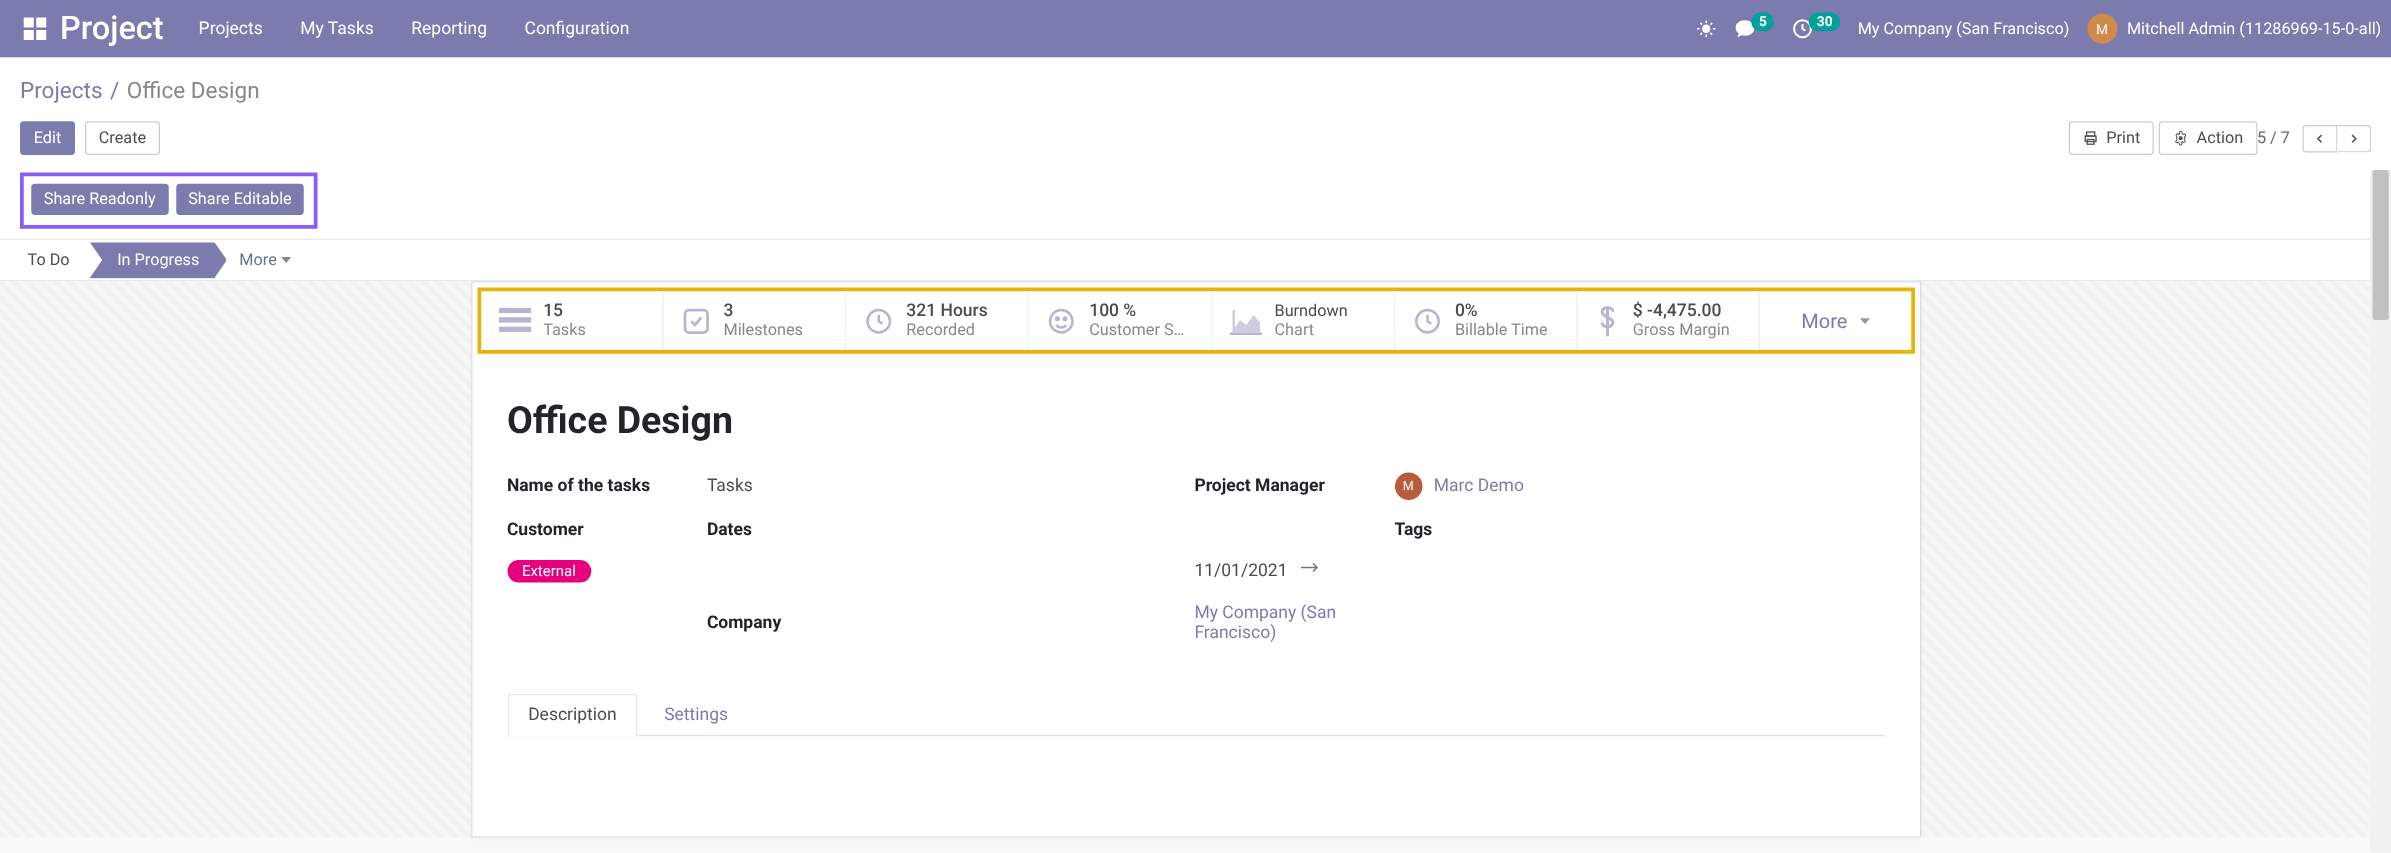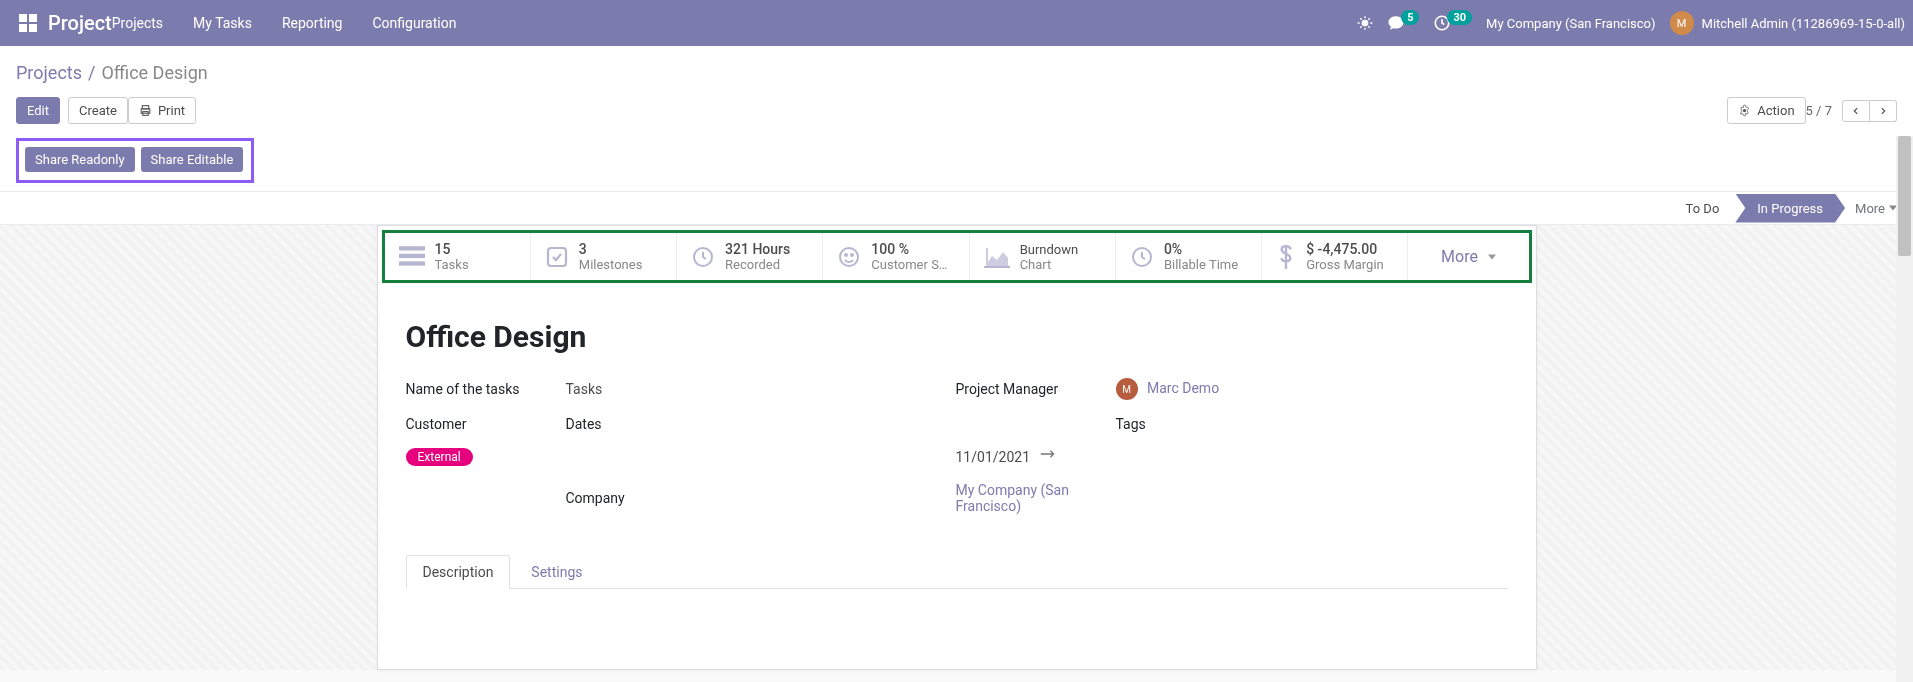--- a/index.html
+++ b/index.html
@@ -1,61 +1,61 @@
 <!DOCTYPE html>
 <html><head>
 <meta charset="utf-8">
 <style>
 *{box-sizing:border-box;margin:0;padding:0;font-family:-apple-system,BlinkMacSystemFont,"Segoe UI",Roboto,Arial,sans-serif}
 body{background:#f9f9f9;width:1913px;height:682px;overflow:hidden;position:relative}
 .topbar{height:46px;background:#7C7BAD;display:flex;align-items:center;color:#fff;padding:0 8px}
 .apps-icon{width:24px;height:24px;margin:0 8px;display:flex;flex-wrap:wrap;gap:2px;align-content:center;justify-content:center;cursor:pointer}
 .apps-icon span{width:8px;height:8px;background:#fff;display:block}
-.brand{font-size:20px;font-weight:500;cursor:pointer}
+.brand{font-size:26px;font-weight:500;margin-right:28px;cursor:pointer}
 .nav-items{display:flex;gap:30px;font-size:14px}
 .nav-item{cursor:pointer}
 .spacer{flex:1}
 .sys-icons{display:flex;align-items:center;gap:14px;font-size:13px}
 .chat-wrap,.activity-wrap{display:flex;align-items:center;cursor:pointer;position:relative}
 .badge-pill{background:#00A09D;border-radius:10px;font-size:11px;font-weight:700;padding:1px 6px;margin-left:-4px;position:relative;top:-6px}
 .company-name{cursor:pointer}
 .user-wrap{display:flex;align-items:center;gap:8px;cursor:pointer}
 .avatar{width:24px;height:24px;border-radius:50%;background:#d08a4a;display:inline-flex;align-items:center;justify-content:center;font-size:11px;color:#fff}
 .control-panel{background:#fff;padding:8px 16px 0 16px}
 .breadcrumb{display:flex;align-items:center;gap:6px;font-size:18px;color:#7C7BAD;padding:8px 0}
 .breadcrumb .current{color:#888}
 .cp-row{display:flex;align-items:center;padding:6px 0 10px 0}
 .btn{border:1px solid #ccc;background:#fff;padding:5px 10px;font-size:13px;border-radius:3px;cursor:pointer;color:#4c4c4c}
 .btn-primary{background:#7C7BAD;color:#fff;border-color:#7C7BAD}
 .btn-group{display:flex;gap:8px}
-.cp-center{flex:1;display:flex;justify-content:space-between;gap:20px}
+.cp-center{flex:1;display:flex;justify-content:flex-end;gap:4px}
 .cp-right{display:flex;align-items:center;gap:10px;color:#666;font-size:13px}
 .pager-btns{display:flex}
 .pager-btns .btn{padding:4px 8px}
 .share-row{padding:4px 0 8px 0}
 .share-box{display:inline-flex;gap:6px;border:3px solid #8b5cf6;padding:6px 8px 8px 6px}
 .share-btn{background:#7C7BAD;color:#fff;border:none;border-radius:3px;padding:5px 10px;font-size:13px;cursor:pointer}
-.statusbar{display:flex;align-items:center;justify-content:flex-end;background:#fff;border-top:1px solid #e9ecef;border-bottom:1px solid #e9ecef;padding:0 6px;height:34px}
+.statusbar{display:flex;align-items:center;background:#fff;border-top:1px solid #e9ecef;border-bottom:1px solid #e9ecef;padding:0 6px;height:34px}
 .status-step{padding:6px 16px;font-size:13px;color:#4c4c4c;position:relative;cursor:pointer}
 .status-step.active{background:#7C7BAD;color:#fff;clip-path:polygon(0 0,calc(100% - 10px) 0,100% 50%,calc(100% - 10px) 100%,0 100%,10px 50%);padding:7px 22px}
 .more-status{display:flex;align-items:center;gap:4px;color:#6c757d;font-size:13px;padding:0 10px;cursor:pointer}
 .main-area{display:flex;justify-content:center;padding:0;background:repeating-linear-gradient(45deg,#f2f2f2,#f2f2f2 4px,#f7f7f7 4px,#f7f7f7 8px)}
 .sheet{background:#fff;width:1160px;border:1px solid #ddd;padding-bottom:60px;margin-top:0;box-shadow:0 1px 3px rgba(0,0,0,.05)}
-.stat-row{display:flex;border:3px solid #15803d;margin:4px 4px 0 4px}
+.stat-row{display:flex;border:3px solid #eab308;margin:4px 4px 0 4px}
 .stat-btn{flex:1;display:flex;align-items:center;gap:10px;padding:8px 14px;border-right:1px solid #eee;cursor:pointer;min-width:0}
 .stat-btn:last-child{border-right:none}
 .stat-icon{color:#7C7BAD;opacity:.55;flex-shrink:0}
 .stat-text{display:flex;flex-direction:column;min-width:0}
 .stat-value{font-size:14px;color:#4c4c4c;font-weight:500}
 .stat-label{font-size:13px;color:#888;white-space:nowrap;overflow:hidden;text-overflow:ellipsis}
 .more-stat{flex:0 0 120px;justify-content:center;color:#7C7BAD}
 .sheet-body{padding:20px 28px}
 h1.title{font-size:30px;color:#212529;margin:16px 0 24px 0}
 .field-grid{display:grid;grid-template-columns:160px 390px 160px 340px;row-gap:16px;font-size:14px;align-items:center}
-.label{color:#212529;font-weight:400}
+.label{color:#212529;font-weight:700}
 .value{color:#4c4c4c}
 .link{color:#7C7BAD;cursor:pointer}
 .tag-pill{display:inline-block;background:#e6007e;color:#fff;border-radius:12px;padding:2px 12px;font-size:12px;font-weight:400}
 .avatar-sm{width:22px;height:22px;border-radius:50%;background:#b85c3e;display:inline-flex;align-items:center;justify-content:center;font-size:10px;color:#fff;margin-right:6px;vertical-align:middle}
 .date-row{display:flex;align-items:flex-start;gap:10px;color:#4c4c4c}
 .arrow-icon{color:#888}
 .tabs{margin-top:40px;border-bottom:1px solid #dee2e6}
 .tab{display:inline-block;padding:8px 16px;font-size:14px;cursor:pointer;color:#7C7BAD;border:1px solid transparent;position:relative;top:1px}
 .tab.active{color:#4c4c4c;background:#fff;border:1px solid #dee2e6;border-bottom-color:#fff;border-radius:3px 3px 0 0}
 .scrollbar{position:absolute;right:0;top:136px;width:17px;bottom:0;background:#f1f1f1}

